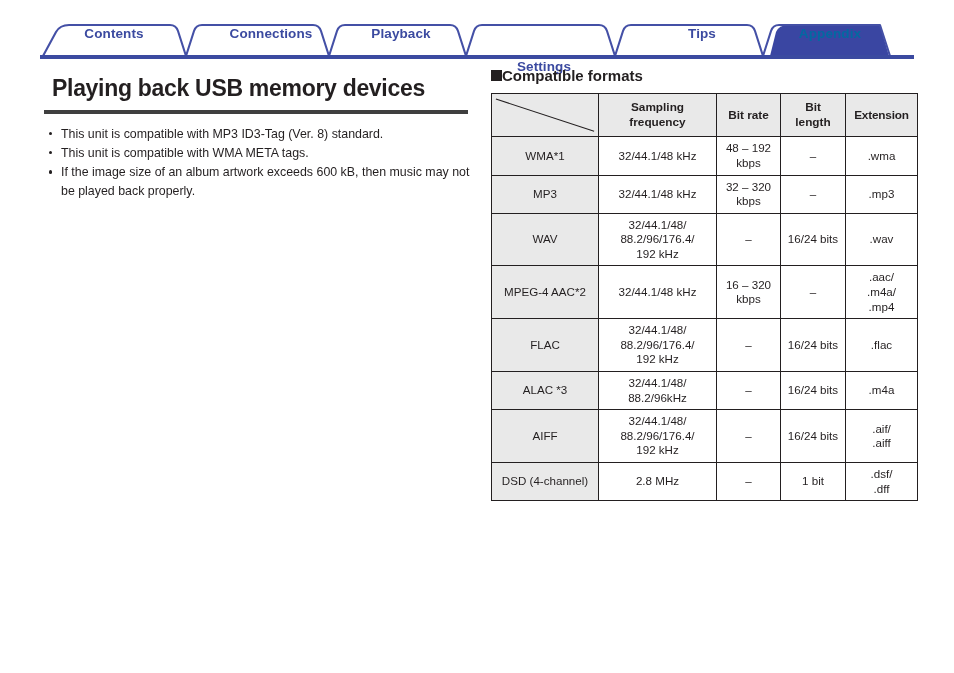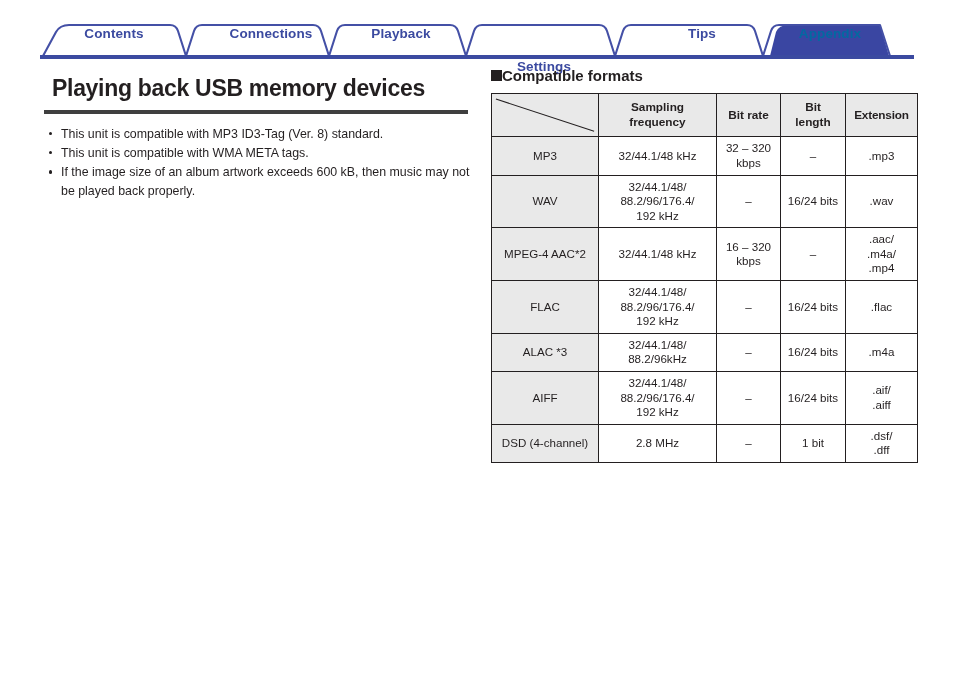--- a/index.html
+++ b/index.html
@@ -233,20 +233,27 @@
         <th>Bit rate</th>
         <th>
           <span>Bit</span><br>
           <span>length</span>
         </th>
         <th class="ext-head">Extension</th>
       </tr>
     </thead>
     <tbody id="fmt-tbody">
         <tr>
+          <td class="fmt-name">WMA<span class="sup">*1</span></td>
+          <td>32/44.1/48 kHz</td>
+          <td>48 – 192<br>kbps</td>
+          <td>–</td>
+          <td>.wma</td>
+        </tr>
+        <tr>
           <td class="fmt-name">MP3</td>
           <td>32/44.1/48 kHz</td>
           <td>32 – 320<br>kbps</td>
           <td>–</td>
           <td>.mp3</td>
         </tr>
         <tr>
           <td class="fmt-name">WAV</td>
           <td>32/44.1/48/<br>88.2/96/176.4/<br>192 kHz</td>
           <td>–</td>

